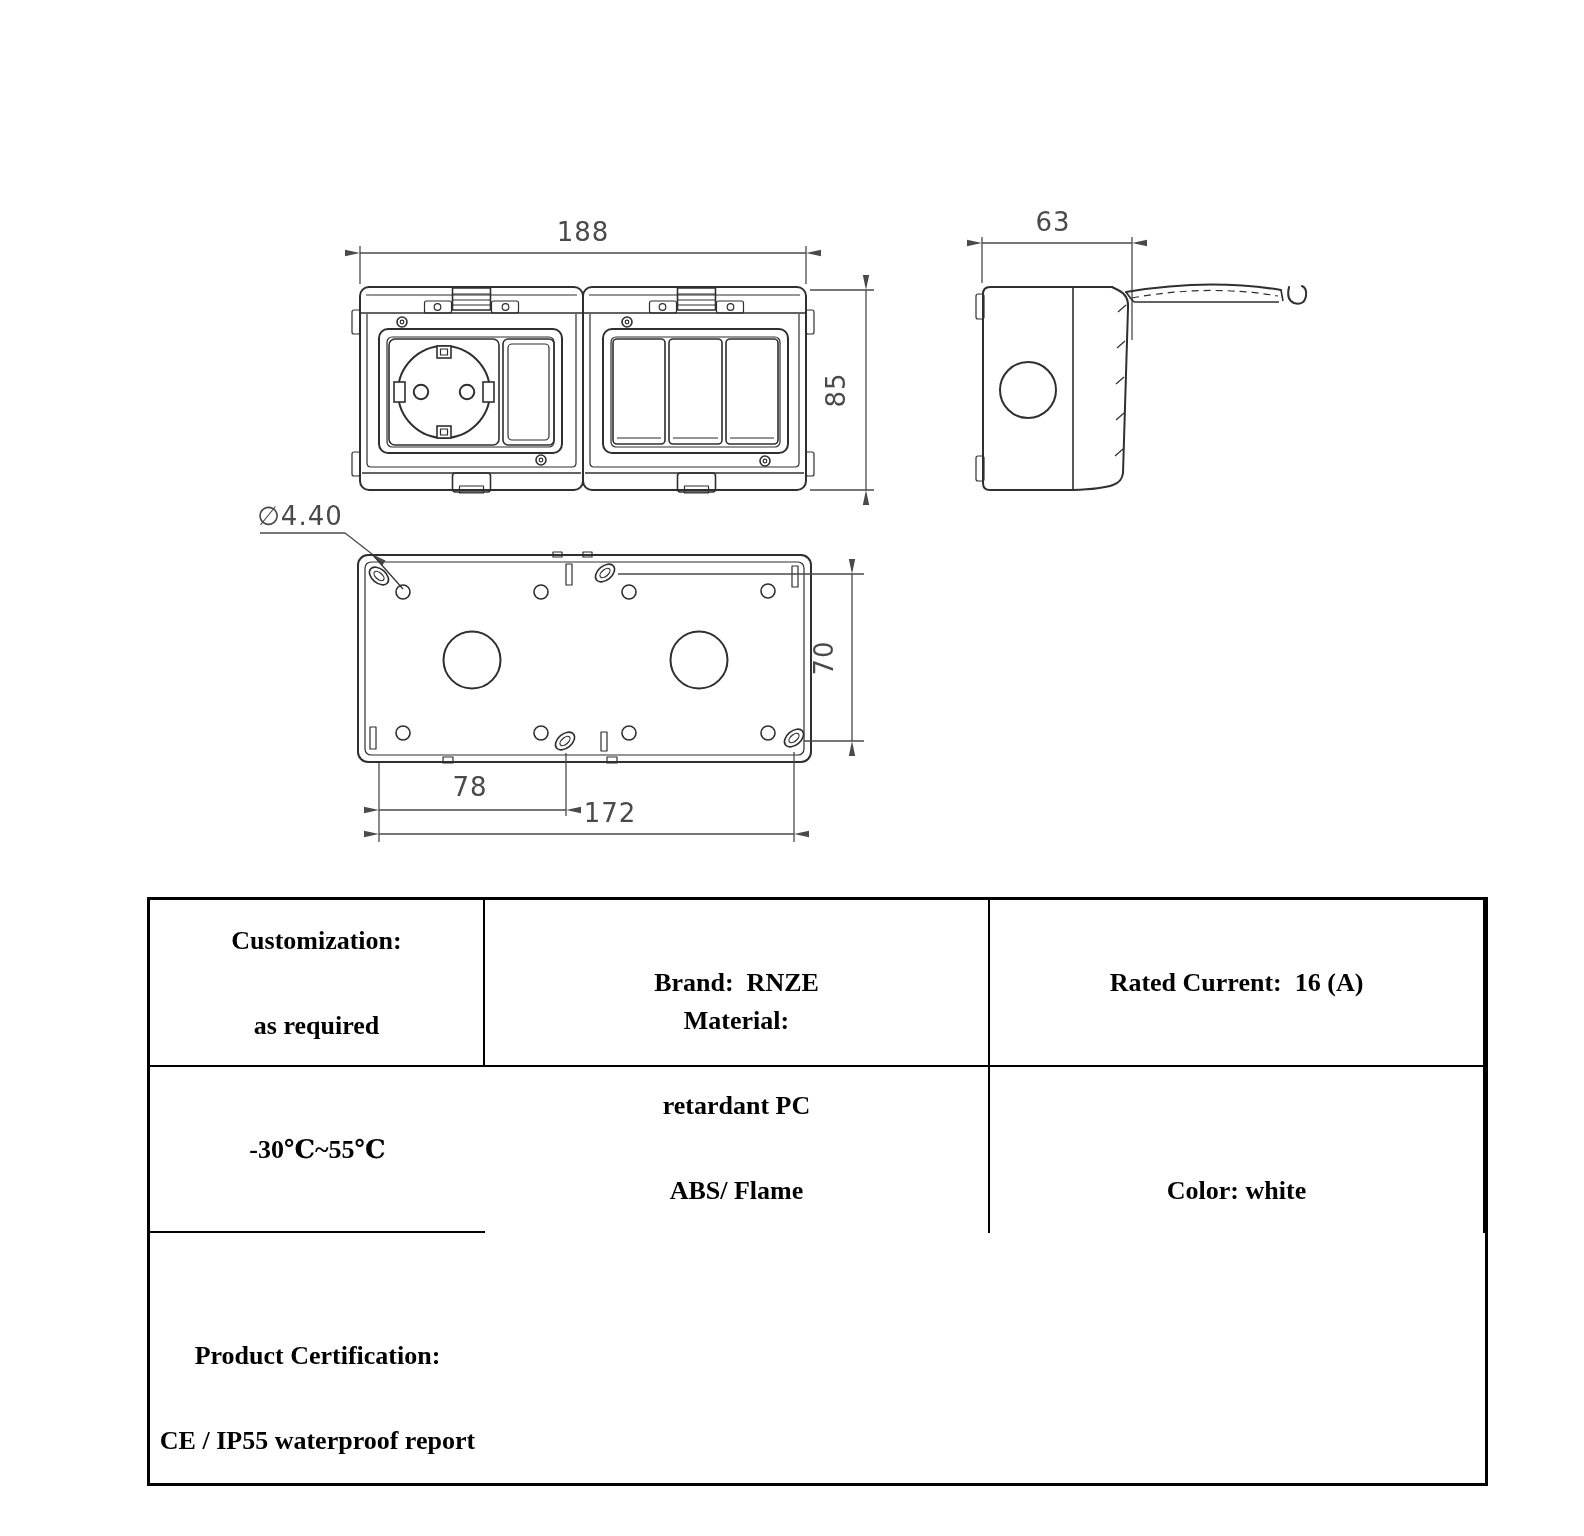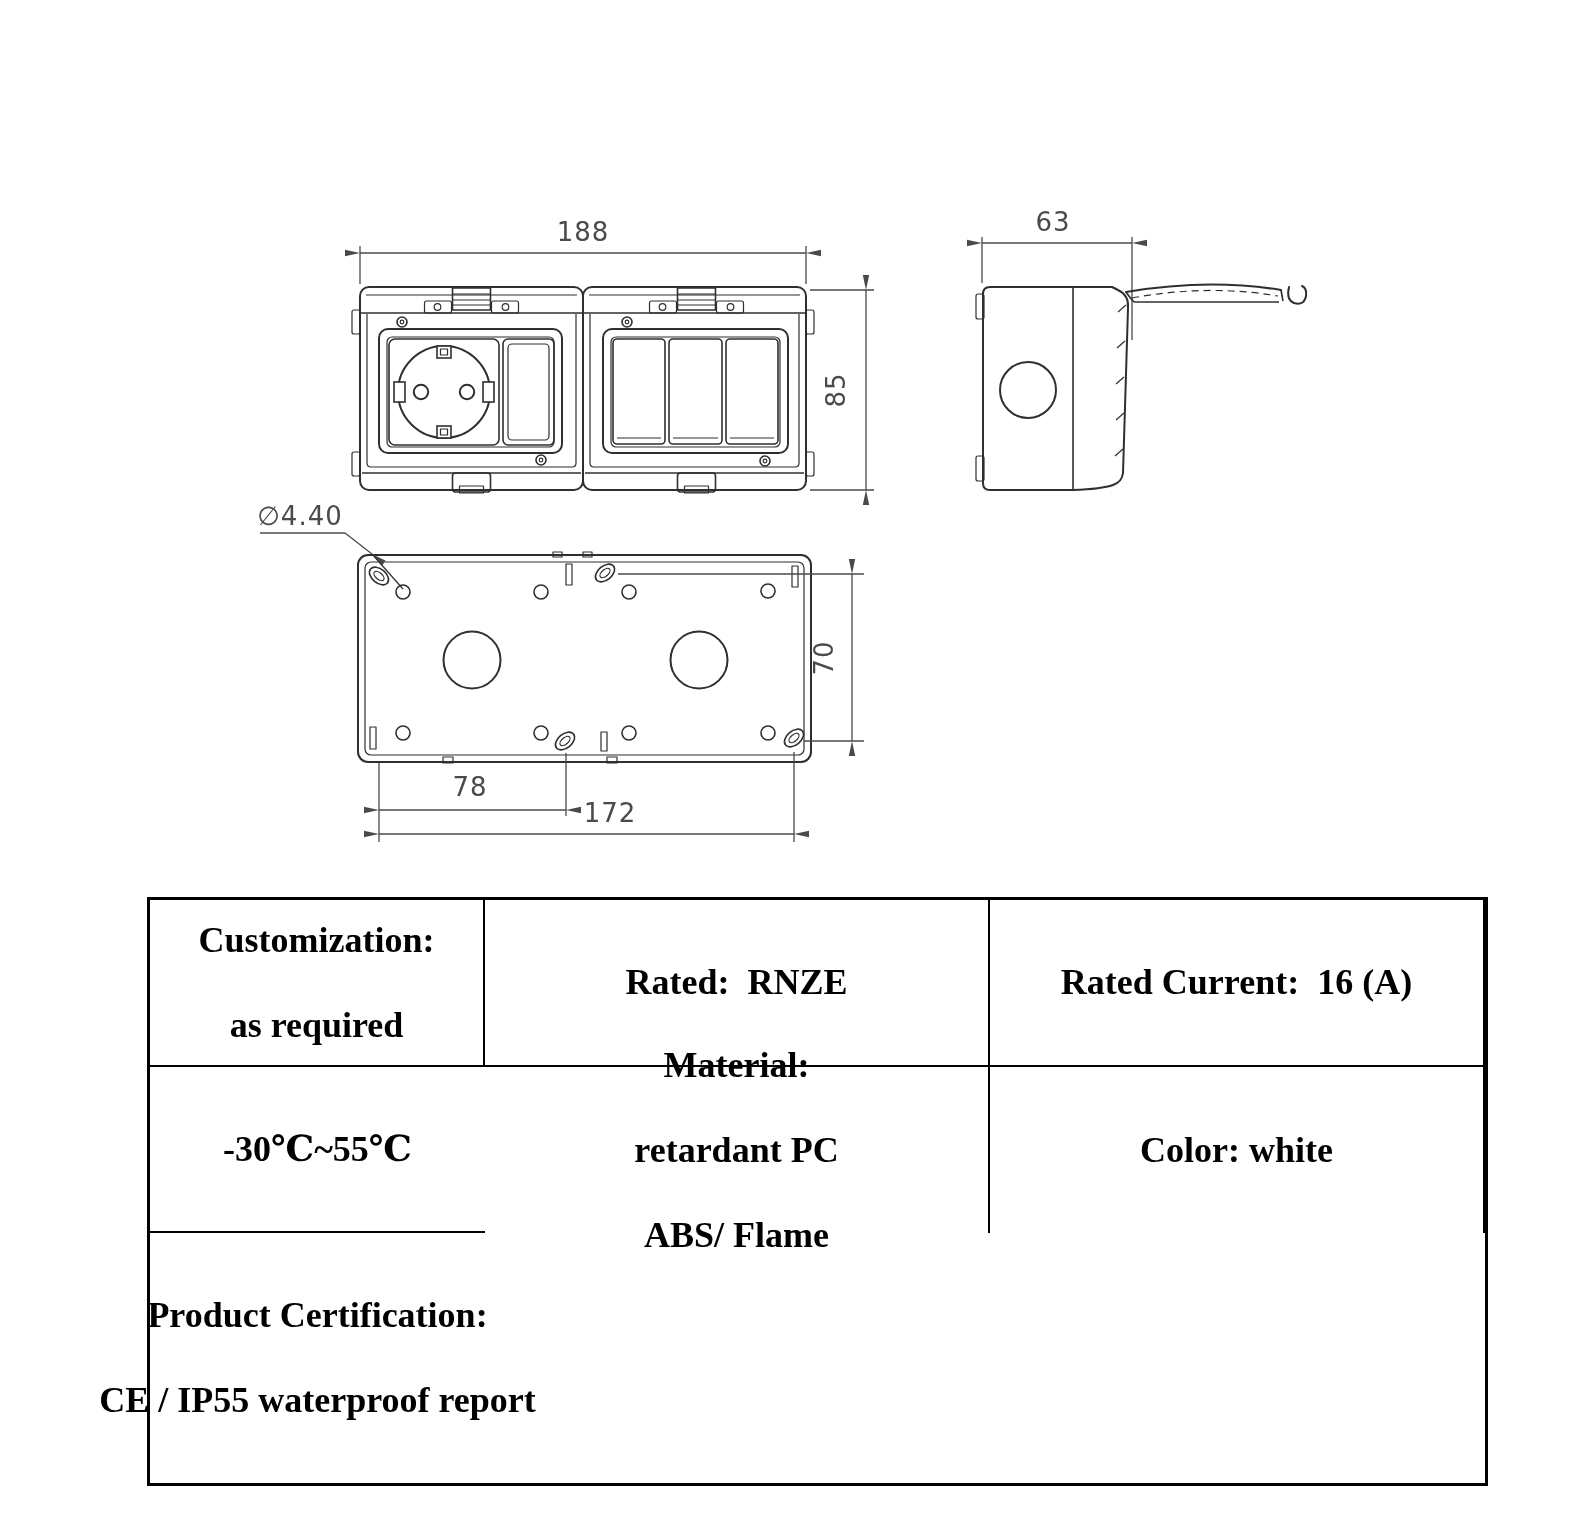--- a/index.html
+++ b/index.html
@@ -14,23 +14,23 @@
   .msk{stroke:#2f2f2f;stroke-width:1.6;fill:#ffffff;}
   .dim{stroke:#4a4a4a;stroke-width:1.3;fill:none;}
   .dimtext{fill:#4a4a4a;font:26px "DejaVu Sans","Liberation Sans",sans-serif;letter-spacing:1px;}
   
   .spec-table{position:absolute;left:147px;top:897px;width:1341px;height:589px;
       border:3px solid #000;box-sizing:border-box;display:grid;
       grid-template-columns:335px 505px 1fr;grid-template-rows:167px 166px 1fr;
       background:#fff;}
   .cell{border-right:2px solid #000;border-bottom:2px solid #000;
       display:flex;flex-direction:column;justify-content:center;align-items:center;
-      font-weight:bold;font-size:36px;color:#000;}
+      font-weight:bold;font-size:26px;color:#000;}
   .cell.lastcol{border-right:none;}
-  .cell.lastrow{border-bottom:none;}
+  .cell.lastrow{border-bottom:none;justify-content:flex-end;}
   .cell .ln{height:85px;line-height:85px;white-space:pre;text-align:center;
       font-family:"Liberation Serif","DejaVu Serif","DejaVu Sans",serif;}
 </style>
 </head>
 <body>
 
 <div class="canvas">
 
 <svg class="drawing" width="1584" height="880" viewBox="0 0 1584 880">
   <defs>
@@ -243,21 +243,21 @@
     </g>
   </g>
 </svg>
 
 <div class="spec-table">
   <div class="cell">
     <div class="ln">Customization:</div>
     <div class="ln">as required</div>
   </div>
   <div class="cell">
-    <div class="ln">Rated:  RNZE</div>
+    <div class="ln">Brand:  RNZE</div>
   </div>
 
   <div class="cell">
     <div class="ln">Rated Current:  16 (A)</div>
   </div>
   <div class="cell lastcol">
     <div class="ln">-30℃~55℃</div>
   </div>
 
   <div class="cell lastrow">

